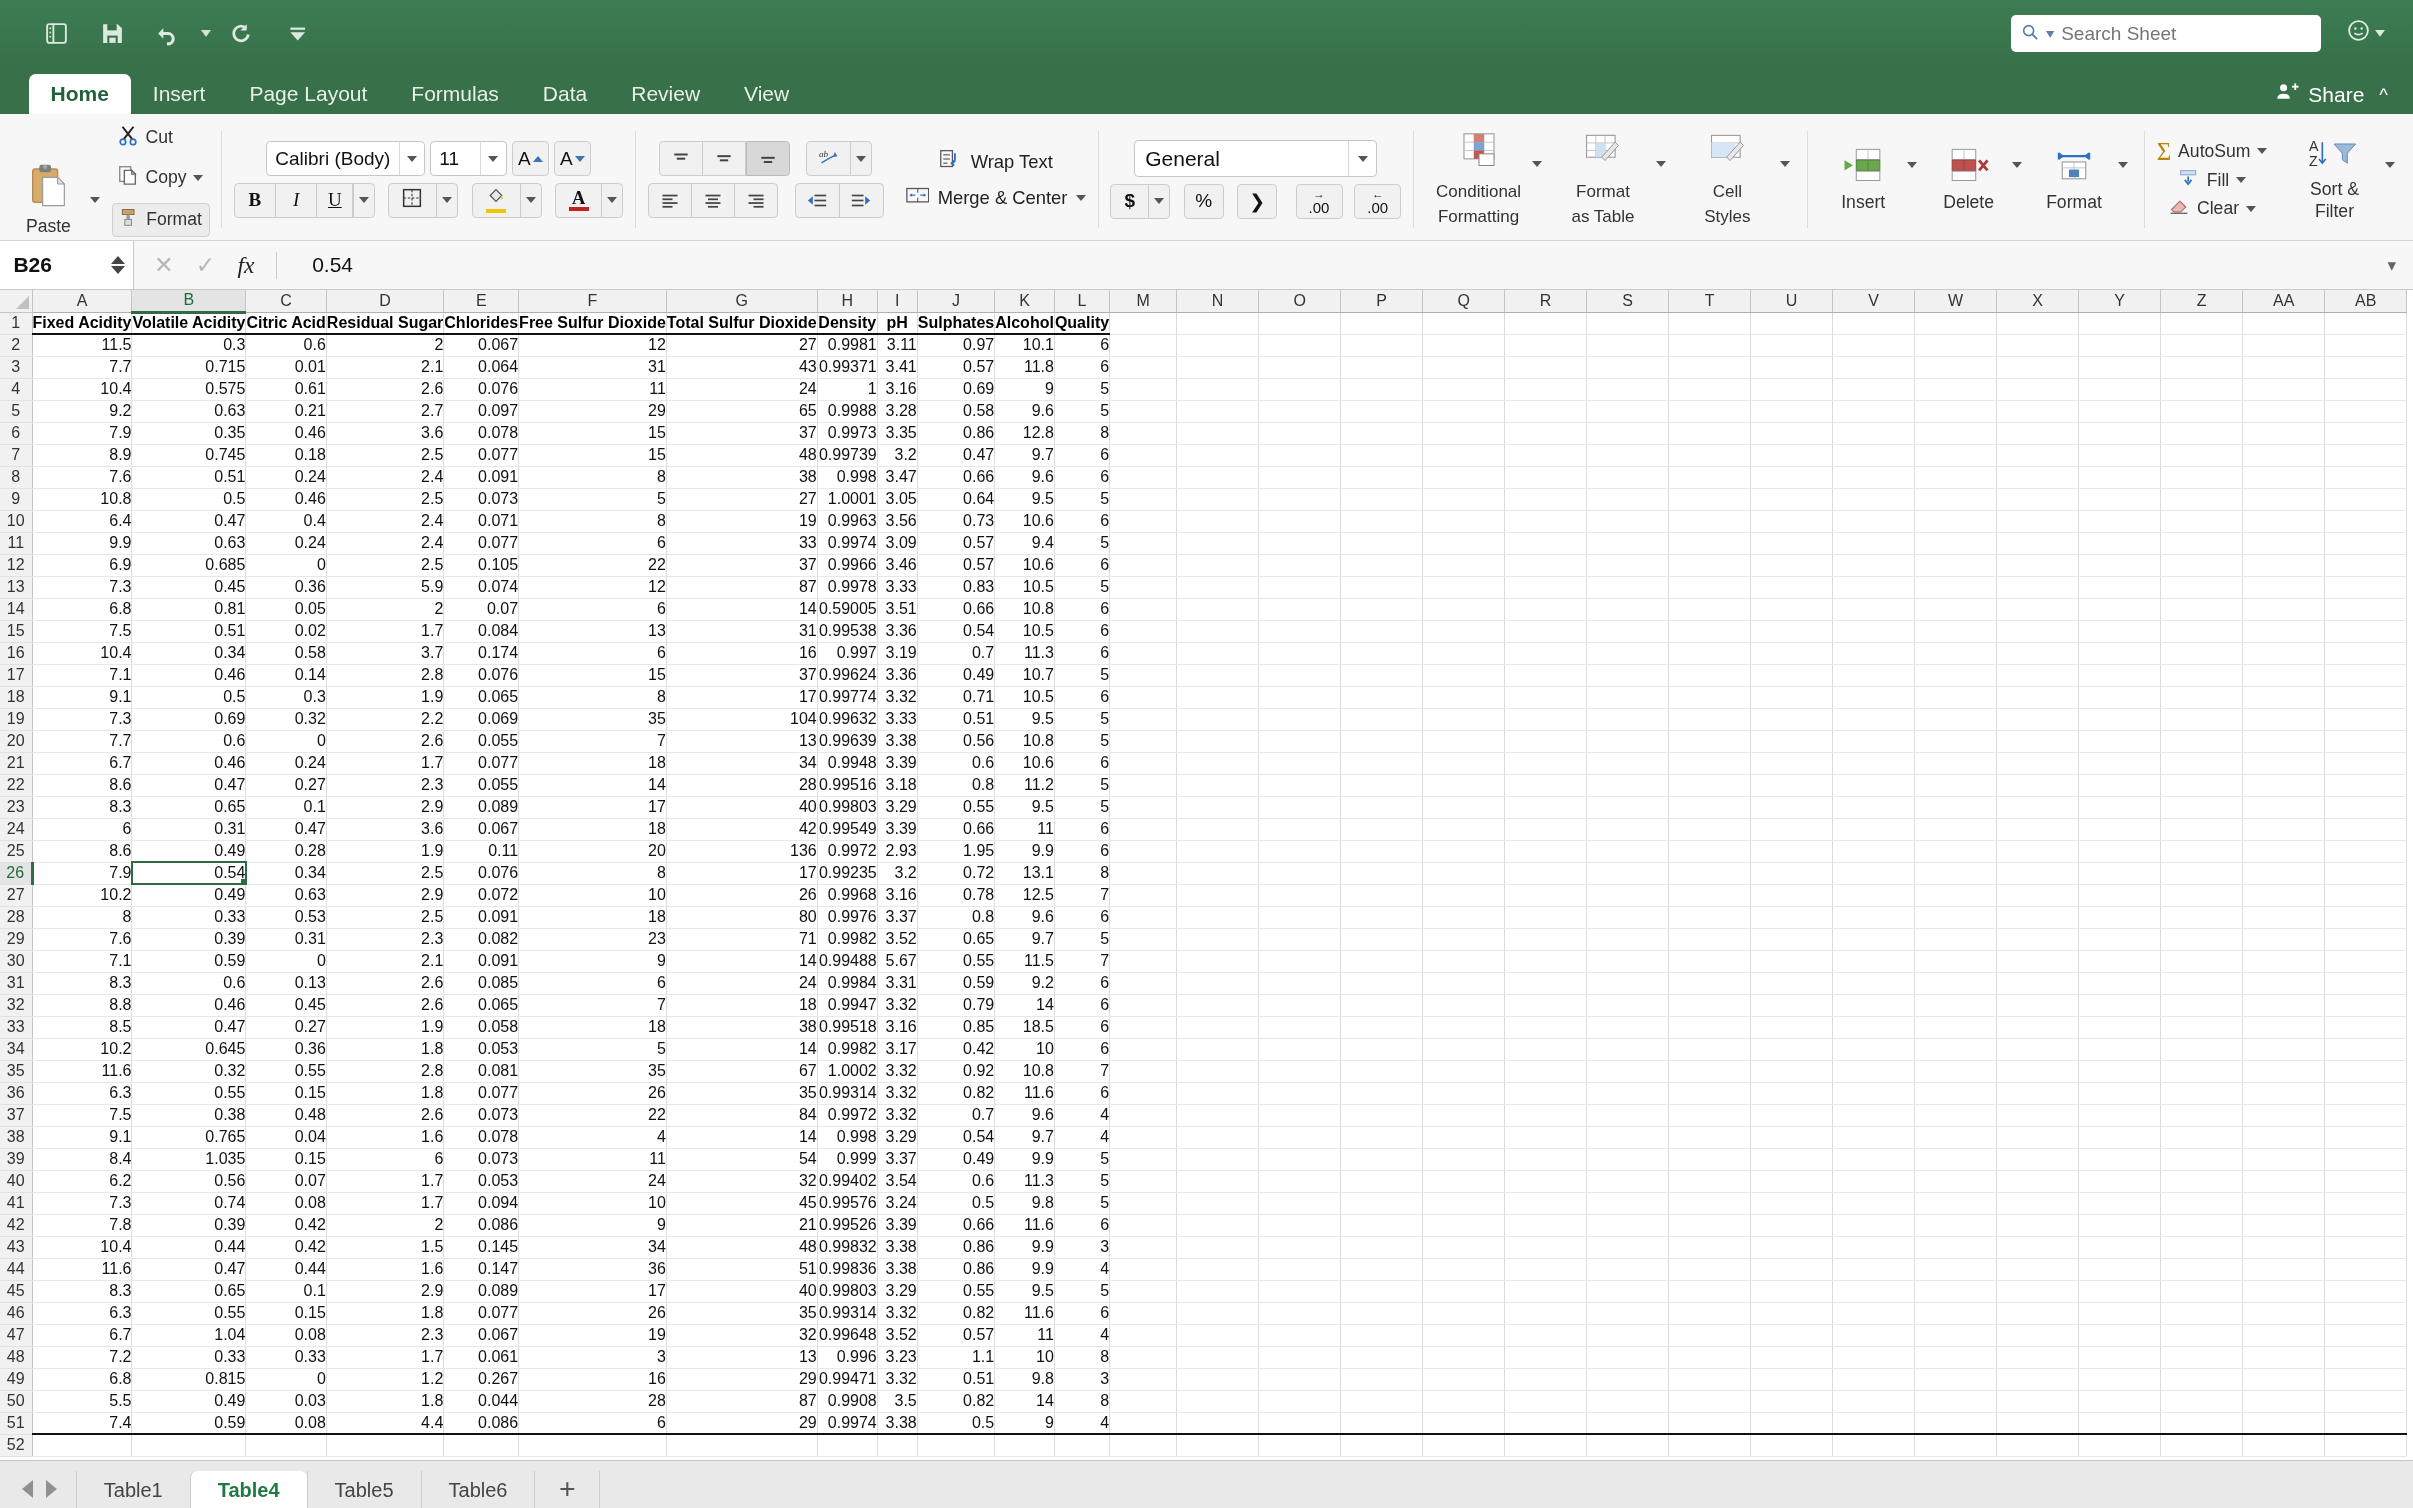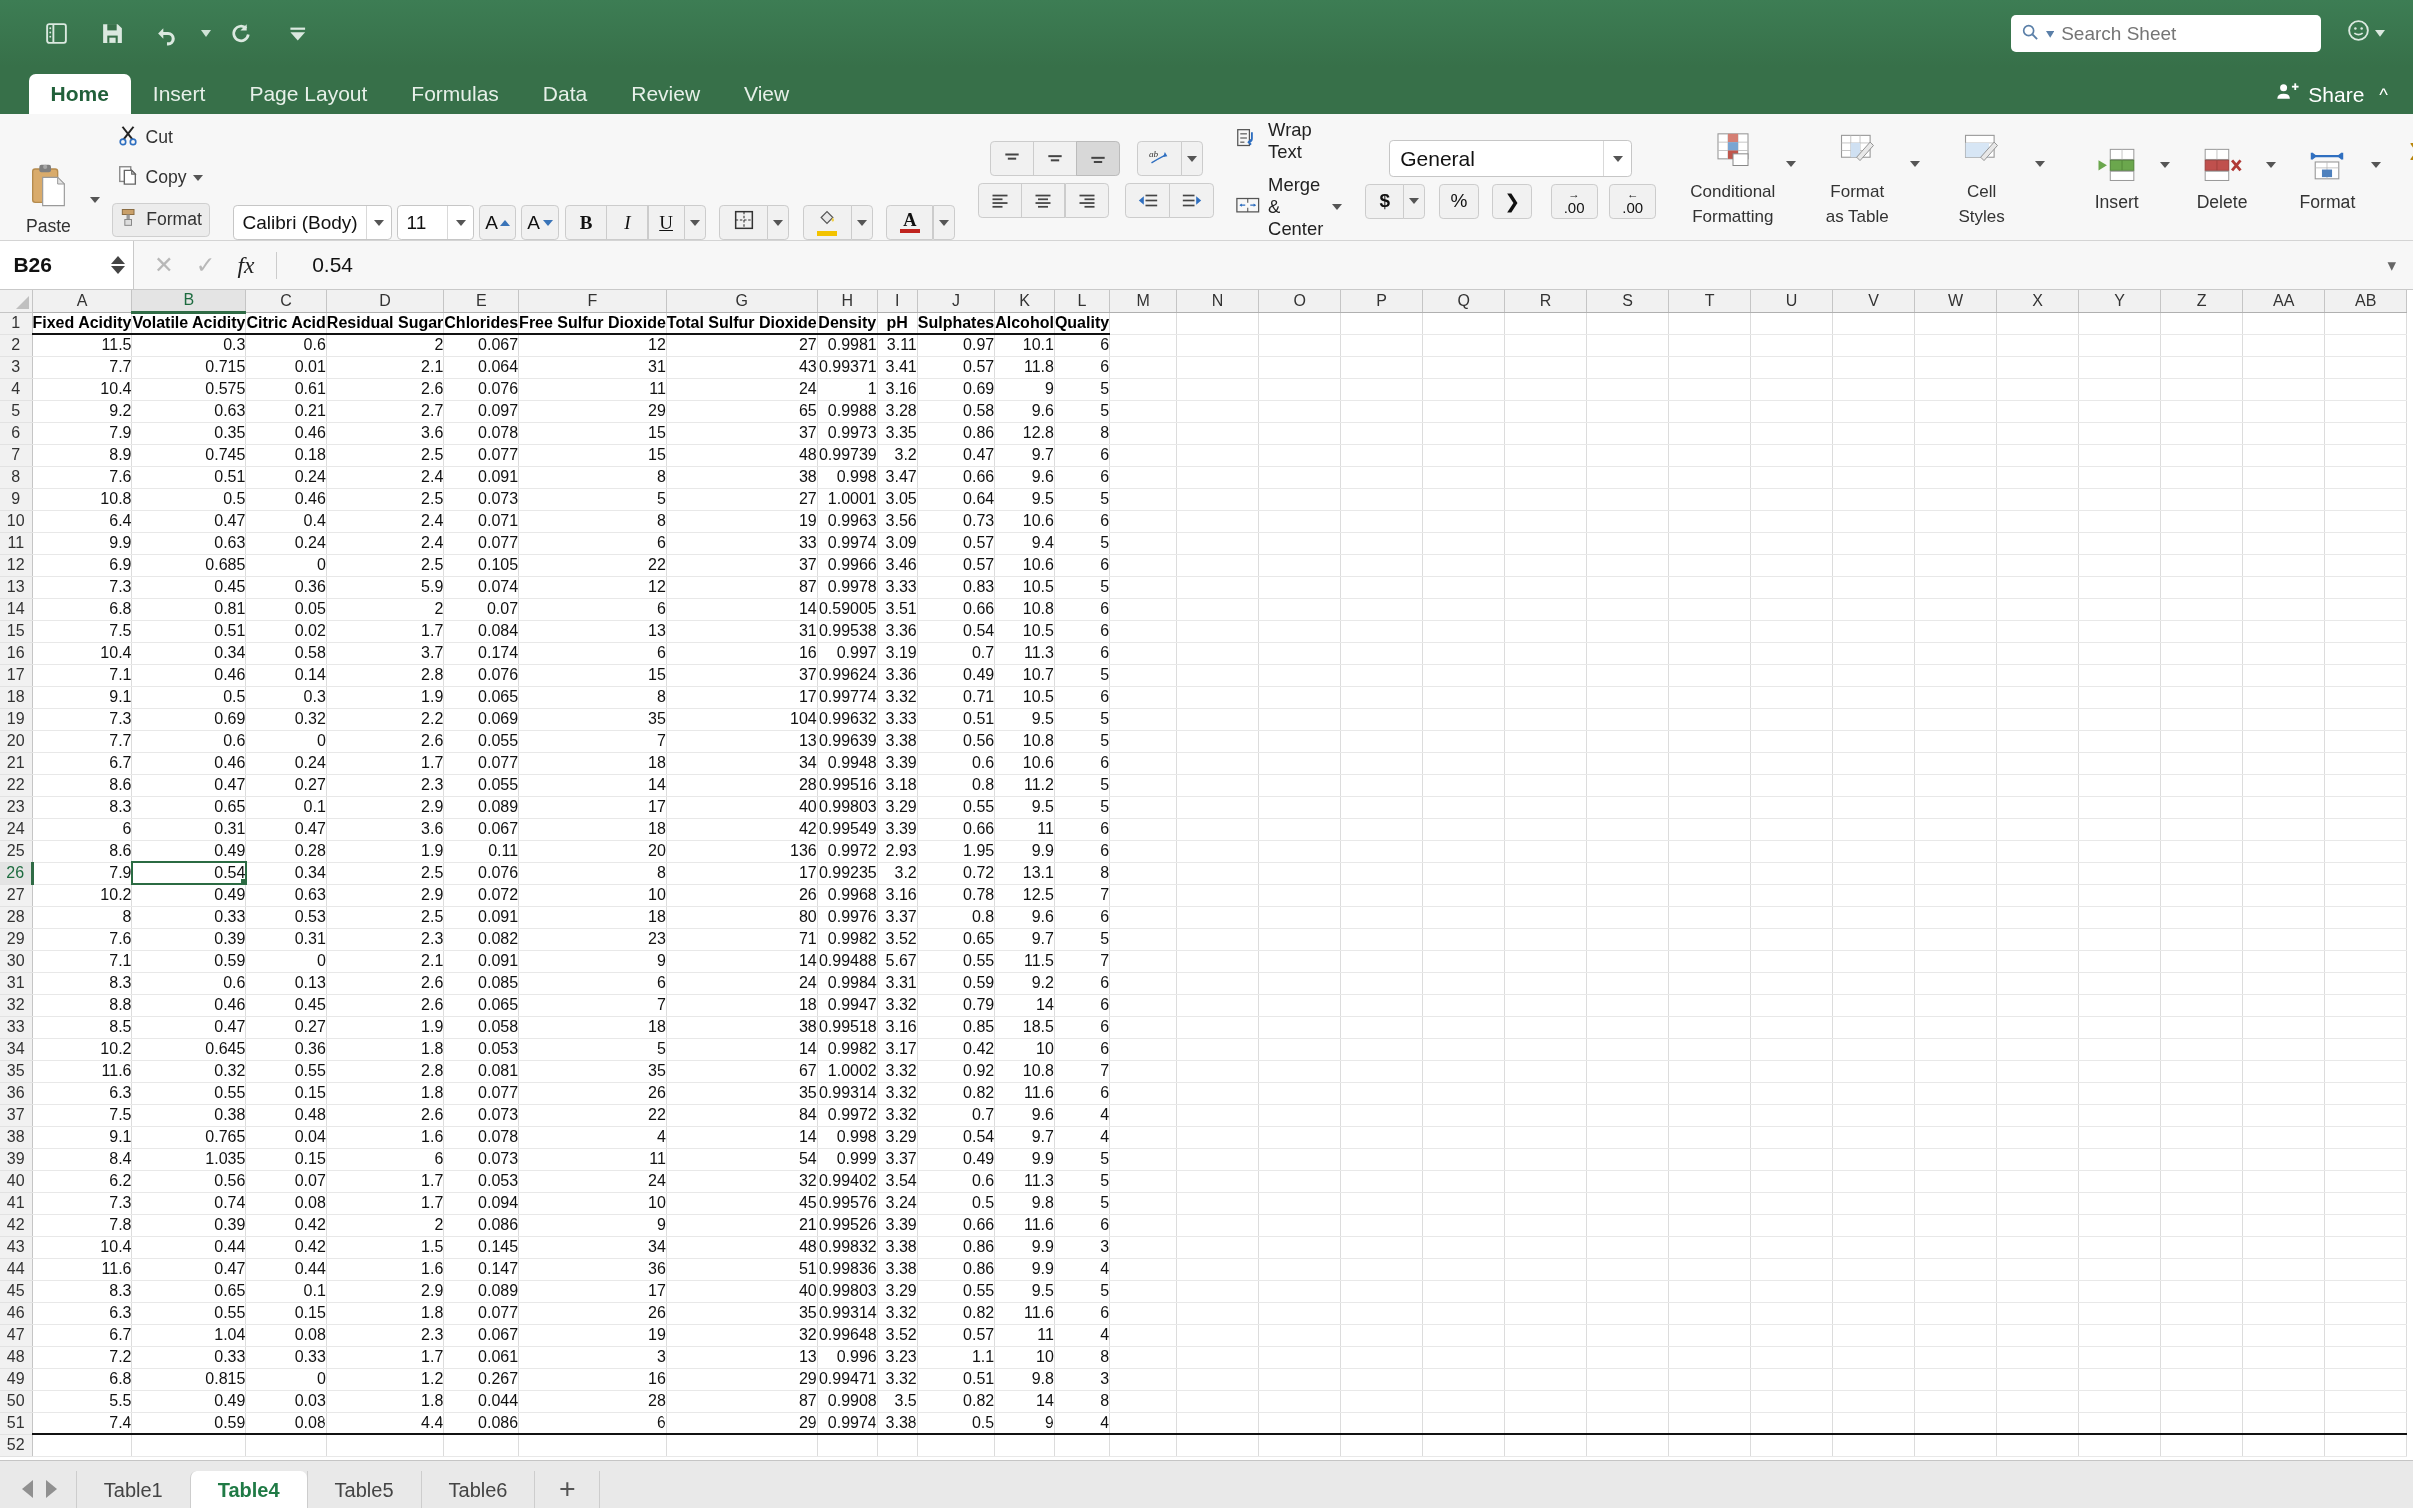--- a/index.html
+++ b/index.html
@@ -94,21 +94,21 @@
     display: flex; align-items: center; gap: 6.7px; font-size: 17.6px;
     color: #333; cursor: pointer; padding: 1.7px 5px; border-radius: 3.4px;
   }
   .fmt-btn {
     display: flex; align-items: center; gap: 6.7px; font-size: 17.6px;
     color: #333; cursor: pointer; padding: 3.4px 6.7px;
     border: 0.8px solid #cfcfcf; border-radius: 4.2px; background: #ececec;
   }
 
   
-  .font-grp { display: flex; flex-direction: row; gap: 6.7px; justify-content: center; align-items: flex-end; }
+  .font-grp { display: flex; flex-direction: column; gap: 6.7px; justify-content: center; }
   .font-row1, .font-row2 { display: flex; align-items: center; gap: 5px; }
   .combo {
     border: 0.8px solid #c6c6c6; border-radius: 4.2px; background: #fff;
     height: 35px; display: flex; align-items: center; cursor: pointer;
   }
   .combo .val { padding: 0 8.4px; font-size: 19px; color: #111; white-space: nowrap;}
   .combo .divline { width: 0.8px; height: 100%; background: #d9d9d9; }
   .combo .cbtn {
     width: 25px; display: flex; align-items: center; justify-content: center;
   }
@@ -214,21 +214,21 @@
     height: 22px; font-size: 16px; color: #111;
     border-right: 0.8px solid #dcdcdc; border-bottom: 0.8px solid #e8e8e8;
     text-align: right; padding-right: 5px; overflow: hidden;
     white-space: nowrap; cursor: cell;
   }
   td.cell.hdr {
     font-weight: 700; text-align: center; padding-right: 0;
     border-bottom: 2.5px solid #111; color:#000;
   }
   td.cell.blank { border-right: 0.8px solid #dcdcdc; }
-  tr.lastdata td.cell { border-bottom: 2.5px solid #111; border-radius: 11px; }
+  tr.lastdata td.cell { border-bottom: 2.5px solid #111; }
   td.cell.selected {
     outline: 2.5px solid #2b6b43; outline-offset: -1.7px; position: relative;
   }
   .selhandle {
     position:absolute; width:7.5px; height:7.5px; background:#2b6b43;
     right:-3.4px; bottom:-3.4px;
   }
 
   
   .sheetbar {

